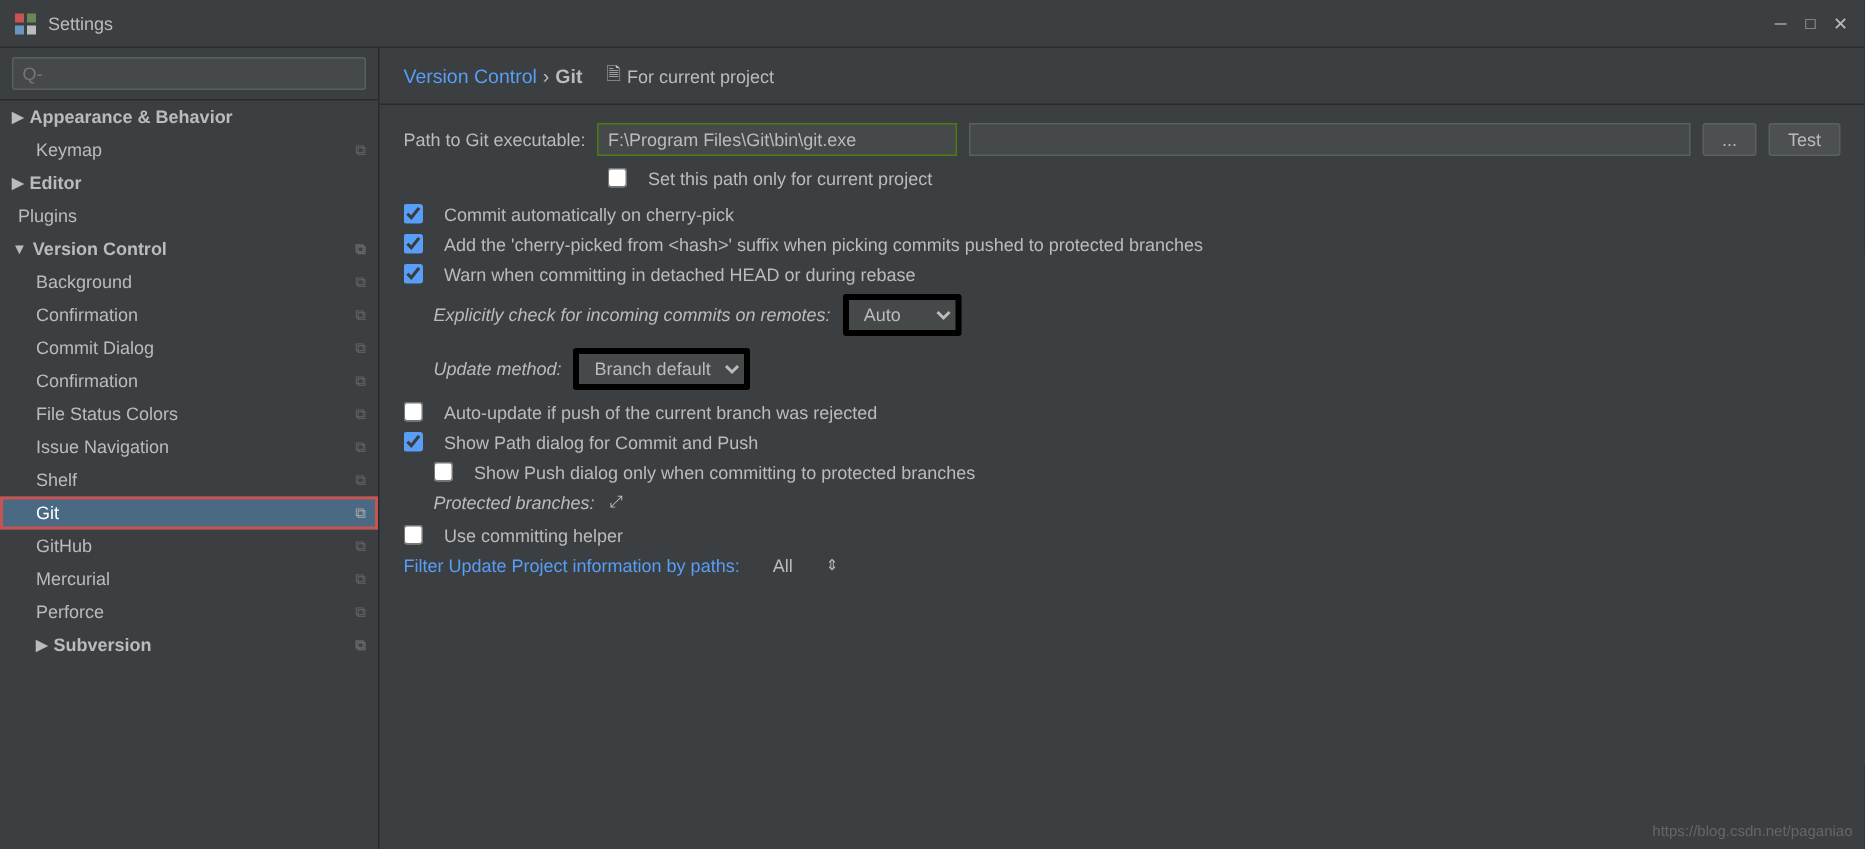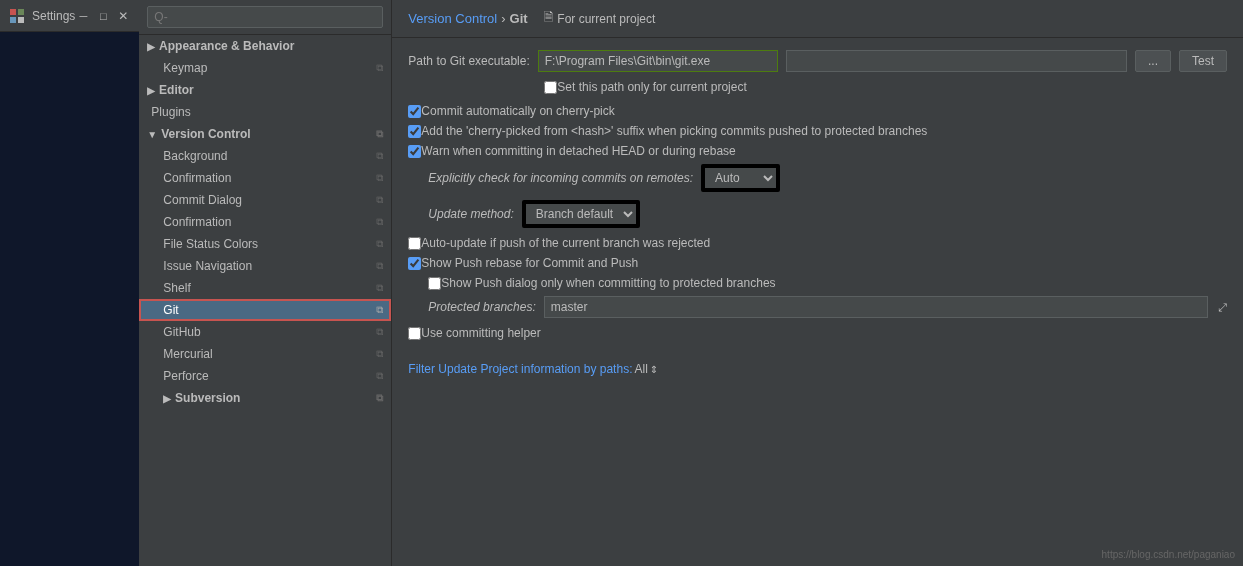--- a/index.html
+++ b/index.html
@@ -10,21 +10,21 @@
       color: #bbb;
       width: 1243px;
       height: 566px;
       overflow: hidden;
     }
     .window {
       width: 1243px;
       height: 566px;
       background: #0f172a;
       display: flex;
-      flex-direction: row;
+      flex-direction: column;
     }
     .titlebar {
       height: 32px;
       background: #3c3f41;
       display: flex;
       align-items: center;
       padding: 0 8px;
       border-bottom: 1px solid #2b2b2b;
       flex-shrink: 0;
     }
@@ -183,23 +183,22 @@
       border: 1px solid #5a5f60;
       color: #bbb;
       padding: 3px 12px;
       font-size: 12px;
       cursor: pointer;
       white-space: nowrap;
       border-radius: 2px;
     }
     .checkbox-row {
       display: flex;
-      align-items: center;
       margin-bottom: 6px;
-      gap: 0;
+      gap: 14px;
       padding-left: 0;
     }
     .checkbox-row.indent { padding-left: 20px; }
     .checkbox-row input[type="checkbox"] {
       width: 13px;
       height: 13px;
       accent-color: #589df6;
       cursor: pointer;
     }
     .checkbox-label {
@@ -248,22 +247,22 @@
     }
     .expand-icon {
       color: #bbb;
       font-size: 11px;
       cursor: pointer;
       margin-left: 2px;
     }
     .filter-row {
       display: flex;
       align-items: center;
-      gap: 2px;
-      margin-top: 22px;
+      gap: 22px;
+      margin-top: 6px;
       text-align: right;
     }
     .filter-label { color: #589df6; font-size: 12px; }
     .filter-value { color: #bbb; font-size: 12px; }
     .filter-arrows { color: #bbb; font-size: 10px; cursor: pointer; }
     .underline { text-decoration: underline; }
     .watermark {
       position: absolute;
       bottom: 6px;
       right: 8px;
@@ -454,31 +453,30 @@
           </select>
         </div>
 
         <div class="checkbox-row">
           <input type="checkbox" style="">
           <span class="checkbox-label">Auto-update if push of the current branch was rejected</span>
         </div>
 
         <div class="checkbox-row">
           <input type="checkbox" checked="" style="">
-          <span class="checkbox-label">Show Push rebase for Commit and Push</span>
+          <span class="checkbox-label">Show Path dialog for Commit and Push</span>
         </div>
 
         <div class="checkbox-row indent">
           <input type="checkbox" style="">
           <span class="checkbox-label">Show Push dialog only when committing to protected branches</span>
         </div>
 
         <div class="protected-branches-row">
           <span class="dropdown-label">Protected branches:</span>
-          <input class="protected-input" type="text" value="master" style="">
           <span class="expand-icon">⤢</span>
         </div>
 
         <div class="checkbox-row">
           <input type="checkbox" style="">
           <span class="checkbox-label">Use committing helper</span>
         </div>
 
         <div class="filter-row">
           <span class="filter-label">Filter Update Project information by paths:</span>

